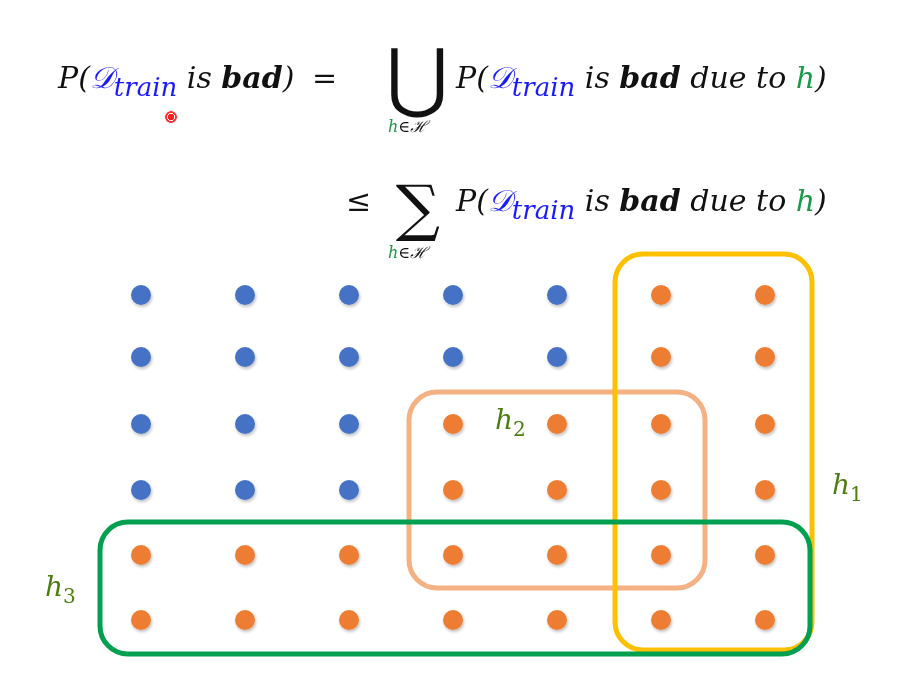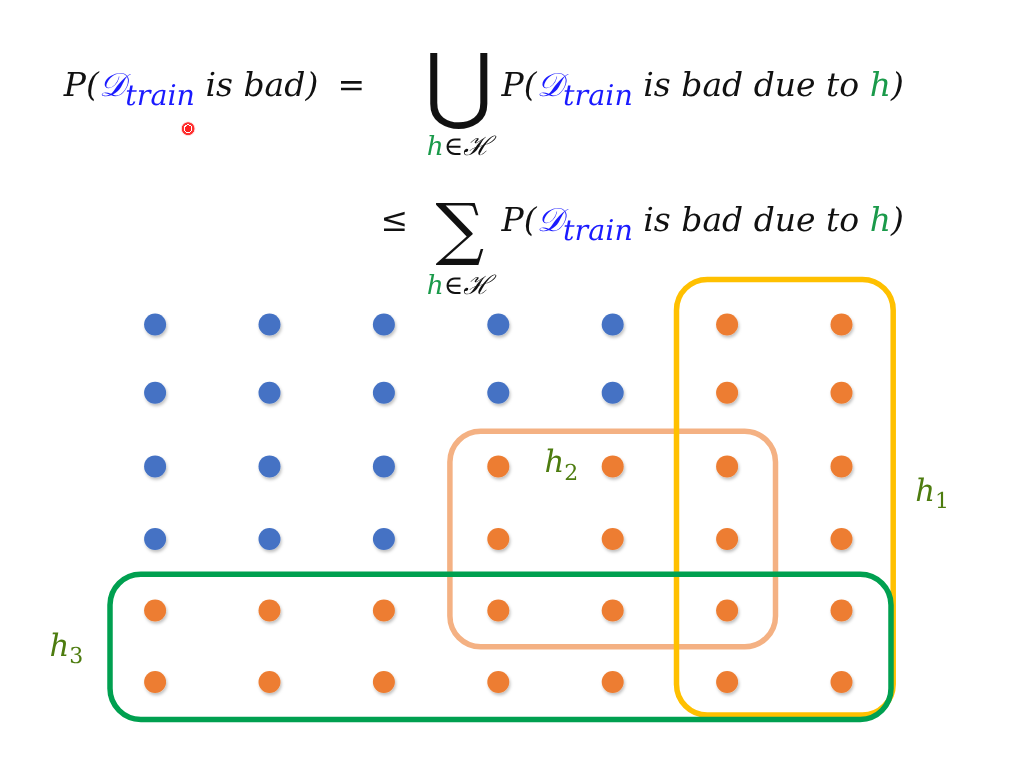--- a/index.html
+++ b/index.html
@@ -1,25 +1,25 @@
 <!DOCTYPE html>
 <html><head>
   <meta charset="utf-8">
   <style>
     html, body { margin: 0; padding: 0; background: #ffffff; }
     body { width: 919px; height: 688px; position: relative; overflow: hidden;
            font-family: "DejaVu Serif", "Liberation Serif", serif; }
     .formula { position: absolute; font-style: italic; font-size: 30px; color: #111; white-space: nowrap; }
     .formula .blue { color: #1a1aff; font-family: "DejaVu Serif", serif; }
     .formula .sub { font-size: 26px; position: relative; top: 8px; }
-    .formula .bold { font-weight: normal; }
+    .formula .bold { font-weight: bold; }
     .formula .green { color: #1a9a4a; }
     .formula .op { font-style: normal; }
     .bigop { position: absolute; font-style: normal; color: #111; text-align: center; }
-    .bigop-sub { position: absolute; font-style: italic; font-size: 24px; color: #111; white-space: nowrap; }
+    .bigop-sub { position: absolute; font-style: italic; font-size: 16px; color: #111; white-space: nowrap; }
     .bigop-sub .green { color: #1a9a4a; }
     .label { position: absolute; font-style: italic; font-size: 28px; color: #4d7c0f; }
     .label .subn { font-style: normal; font-size: 20px; position: relative; top: 7px; }
     svg.diagram { position: absolute; left: 0; top: 0; }
     .cursor { position: absolute; left: 164px; top: 110px; width: 14px; height: 14px; border-radius: 50%;
               background: radial-gradient(circle, #ff2020 0 3px, #ffffff 3px 4px, #ff3030 4px 5.5px, rgba(255,80,80,0.25) 6px, rgba(255,255,255,0) 7px); }
   </style>
 </head>
 <body>
 
@@ -96,21 +96,21 @@
       <circle cx="661" cy="620" r="10" fill="#ED7D31" filter="url(#shadow)"></circle>
       <circle cx="765" cy="620" r="10" fill="#ED7D31" filter="url(#shadow)"></circle>
     </g>
   <g id="boxes">
       <rect x="409" y="392" width="296" height="196" rx="28" ry="28" fill="none" stroke="#F4B183" stroke-width="5"></rect>
       <rect x="615" y="254" width="197" height="396" rx="28" ry="28" fill="none" stroke="#FFC000" stroke-width="5"></rect>
       <rect x="100" y="522" width="710" height="132" rx="28" ry="28" fill="none" stroke="#00A050" stroke-width="5"></rect>
     </g>
 </svg>
 
-<div class="label" id="label-h1" style="left: 832px; top: 429px;">
+<div class="label" id="label-h1" style="left: 832px; top: 468px;">
   <span>h</span><span class="subn">1</span>
 </div>
 <div class="label" id="label-h2" style="left: 495px; top: 403px;">
   <span>h</span><span class="subn">2</span>
 </div>
 <div class="label" id="label-h3" style="left: 45px; top: 570px;">
   <span>h</span><span class="subn">3</span>
 </div>
 
 <div class="cursor"></div>

